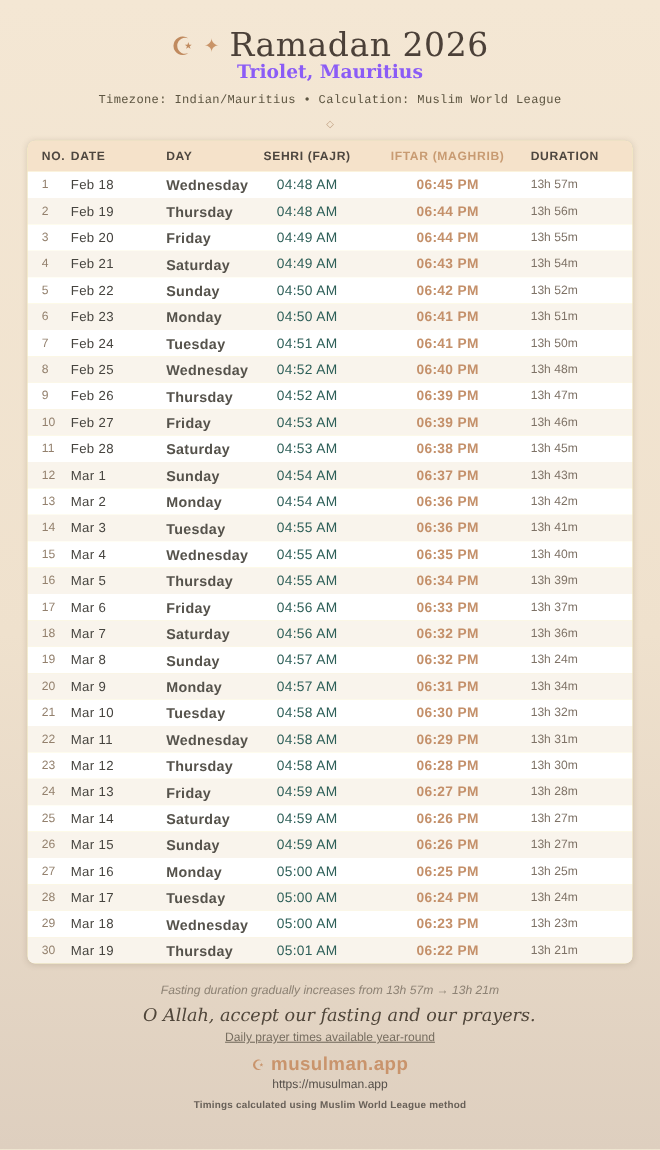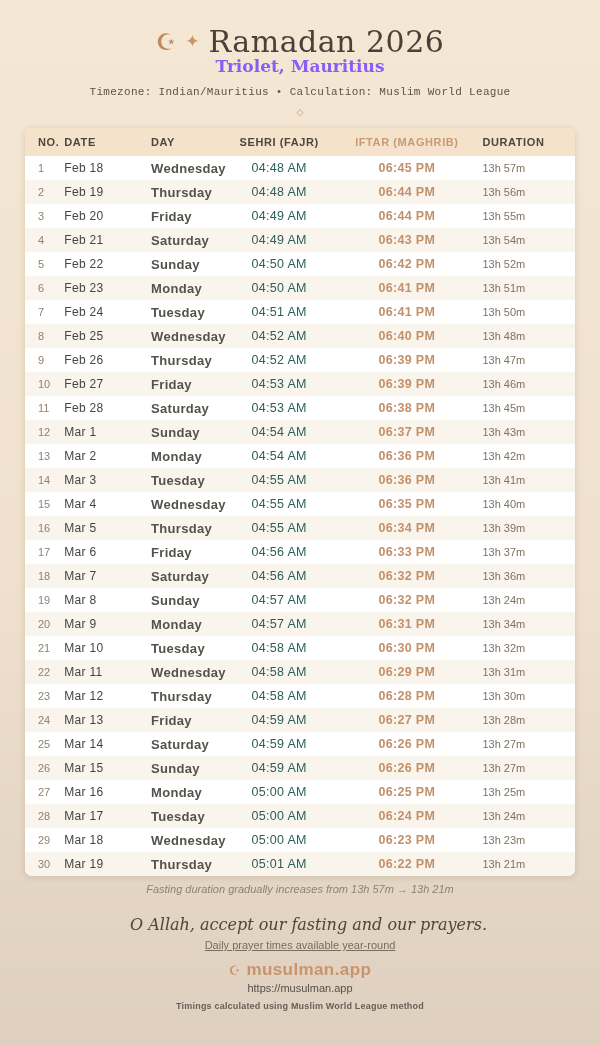--- a/index.html
+++ b/index.html
@@ -36,22 +36,22 @@
   .c5 { width:95px;  text-align:left; }
   .thead .c4 { color:#c89b72; }
   .cell.no   { font-size:11px; color:#93806d; }
   .cell.date { font-size:12px; color:#46443f; letter-spacing:.3px; }
   .cell.day  { font-size:13px; color:#55524b; letter-spacing:.3px;font-weight:bold; }
   .cell.sehri { font-size:12.5px; font-weight:normal; color:#2d5f58; letter-spacing:.3px; }
   .cell.iftar { font-size:12.5px; font-weight:bold; color:#c4906a; letter-spacing:.3px; }
   .cell.duration { font-size:11px; color:#7e7266; }
 
   .footer { text-align:center; }
-  .note { margin-top:7px; font-style:italic; font-size:11px; color:#8d8274; }
-  .dua  { margin-top:20px; font-family:"DejaVu Serif", serif; font-style:italic; font-size:16px; color:#4f4539;padding-left:17px; }
+  .note { margin-top:19px; font-style:italic; font-size:11px; color:#8d8274; }
+  .dua  { margin-top:6px; font-family:"DejaVu Serif", serif; font-style:italic; font-size:16px; color:#4f4539;padding-left:17px; }
   .availability { margin-top:5px; font-size:11px; color:#776e60;text-decoration:underline; }
   .brand-row { margin-top:9px; display:flex; align-items:center; justify-content:center; gap:6px; }
   .brand-crescent { color:#c9946c; font-size:13px; line-height:1; }
   .brand-name { font-size:17px; font-weight:bold; color:#c9946c; letter-spacing:.4px; }
   .brand-url { margin-top:2px; font-size:11px; color:#56504a; }
   .method { margin-top:7px; font-size:9px; font-weight:bold; color:#686058; letter-spacing:.2px; }
 </style>
 </head>
 <body>
 

